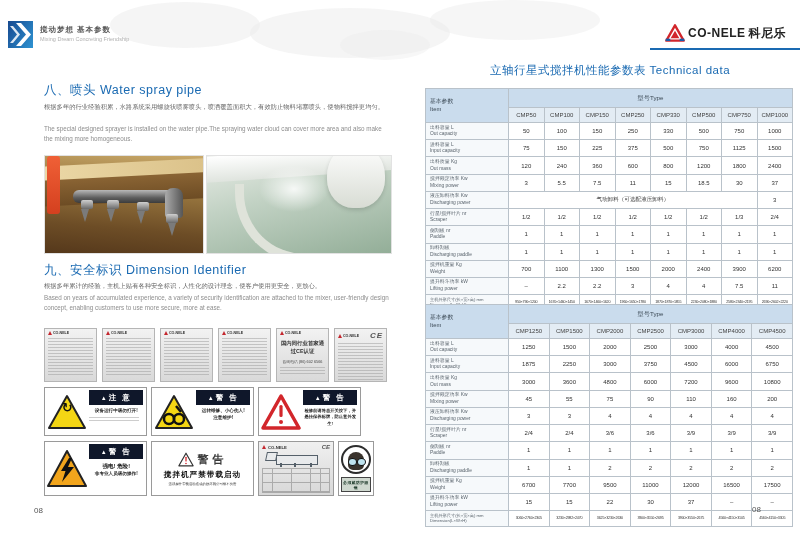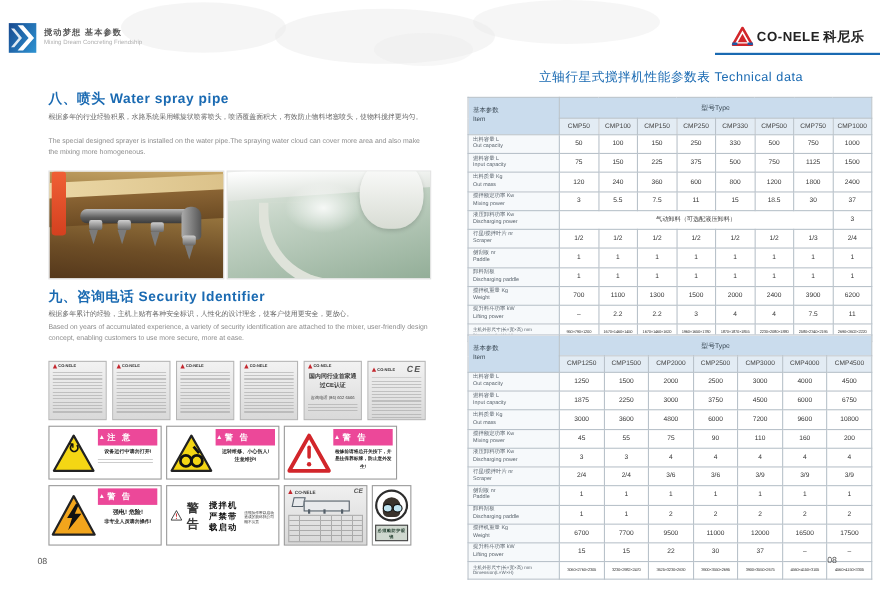--- a/index.html
+++ b/index.html
@@ -11,21 +11,21 @@
   .map-blob{position:absolute;background:#ececec;border-radius:50%;}
   .logo-block{position:absolute;left:8px;top:21px;width:25px;height:27px;
       background:linear-gradient(120deg,#17498f,#2e93d2);}
   .slogan-zh{position:absolute;left:40px;top:25px;font-size:7.5px;font-weight:bold;color:#5a5a5a;letter-spacing:1px;}
   .slogan-en{position:absolute;left:40px;top:36px;font-size:5.5px;color:#b0b0b0;}
   .brand{position:absolute;right:14px;top:24px;display:flex;align-items:center;gap:3px;}
   .brand-text{font-size:12px;font-weight:bold;color:#222;letter-spacing:.5px;}
   .brand-line{position:absolute;right:0;top:48px;width:150px;height:2px;background:#1a6ab2;}
 
   
-  .sec-title{position:absolute;left:44px;font-size:12.5px;font-weight:bold;color:#1a6ab2;letter-spacing:.5px;}
+  .sec-title{position:absolute;left:44px;font-size:12.5px;font-weight:normal;color:#1a6ab2;letter-spacing:.5px;}
   .body-text{position:absolute;left:44px;width:346px;font-size:6.3px;line-height:1.65;}
   .body-zh{color:#666;}
   .body-en{color:#8d8d8d;}
   .photo{position:absolute;top:155px;height:97px;overflow:hidden;border:1px solid #e2e2e2;}
 
   
   .p1{background:linear-gradient(185deg,#c9a96a 0%,#9a7840 34%,#6d4d26 72%,#55381b 100%);}
   .p1 .plank{position:absolute;left:-10px;top:6px;width:190px;height:16px;background:linear-gradient(90deg,#ecd9a8,#d9bf86);transform:rotate(-3deg);}
   .p1 .beam{position:absolute;left:-10px;top:20px;width:190px;height:26px;background:linear-gradient(180deg,#8a6434,#6d4c24);transform:rotate(-3deg);}
   .p1 .pipe{position:absolute;left:28px;top:34px;width:104px;height:13px;border-radius:6px;background:linear-gradient(180deg,#b9b9b9,#5d5d5d 60%,#3c3c3c);}
@@ -49,30 +49,30 @@
   .tlines{background:repeating-linear-gradient(180deg,#9b9b9b 0,#9b9b9b 1px,transparent 1px,transparent 3px);opacity:.5;}
   .plate .tlines{height:38px;margin-top:3px;}
   .ce-big{font-size:8px;font-weight:bold;color:#555;font-style:italic;letter-spacing:1px;}
   .plate-ce-text{font-size:5.4px;font-weight:bold;color:#333;text-align:center;line-height:1.5;margin-top:4px;}
   .plate-phone{font-size:3.8px;color:#444;text-align:center;margin-top:4px;}
 
   
   .sticker{position:absolute;background:#fff;border:1px solid #9a9a9a;box-sizing:border-box;display:flex;}
   .tri-zone{width:44%;display:flex;align-items:center;justify-content:center;}
   .s-right{flex:1;display:flex;flex-direction:column;padding:2px 3px 2px 0;}
-  .redband{background:#ec4899;color:#fff;font-weight:bold;font-size:7.5px;letter-spacing:2px;
-           display:flex;align-items:center;gap:2px;height:15px;}
+  .redband{background:#0f172a;color:#fff;font-weight:bold;font-size:7.5px;letter-spacing:2px;
+           display:flex;align-items:center;justify-content:center;gap:2px;height:15px;}
   .redband .bang{font-size:6px;letter-spacing:0;}
   .s-text{font-size:4.6px;font-weight:bold;color:#222;text-align:center;line-height:1.5;margin-top:3px;}
   .s-sub{height:4px;margin:2px 4px 0 0;}
   .tri-svg{display:block;}
   .tri-glyph{position:absolute;font-weight:bold;}
 
   
-  .noload{flex-direction:row;align-items:center;justify-content:center;padding:3px;}
+  .noload{flex-direction:column;align-items:center;justify-content:center;padding:3px;}
   .noload-top{display:flex;align-items:center;gap:4px;}
   .noload-title{font-size:11px;font-weight:bold;color:#3a3a3a;letter-spacing:4px;}
   .noload-main{font-size:7.6px;font-weight:bold;color:#111;margin-top:3px;letter-spacing:1px;font-family:"Liberation Serif","DejaVu Serif",serif;}
   .noload-sub{font-size:3.4px;color:#333;margin-top:2px;}
 
   
   .nameplate{background:linear-gradient(180deg,#f0f0f0,#d8d8d8);flex-direction:column;padding:2px 3px;}
   .np-head{display:flex;align-items:center;gap:2px;font-size:4.2px;font-weight:bold;color:#333;}
   .np-ce{margin-left:auto;font-size:6px;font-weight:bold;font-style:italic;color:#555;}
   .np-machine{position:relative;height:16px;margin-top:2px;}
@@ -158,21 +158,21 @@
     <div class="nozzle" style="left:123px;top:67px"></div>
   </div>
 
   <div class="photo p2" style="left:206px;width:184px">
     <div class="rim"></div>
       <div class="cyl"></div>
     <div class="pipearc"></div>
       <div class="mist"></div>
   </div>
 
-  <div class="sec-title" style="top:262px">九、咨询电话 Security Identifier</div>
+  <div class="sec-title" style="top:262px">九、安全标识 Dimension Identifier</div>
   <div class="body-text body-zh" style="top:281px">根据多年累计的经验，主机上贴有各种安全标识，人性化的设计理念，使客户使用更安全，更放心。</div>
   <div class="body-text body-en" style="top:293px">Based on years of accumulated experience, a variety of security identification are attached to the mixer, user-friendly design concept, enabling customers to use more secure, more at ease.</div>
 
   <div class="plate" style="left:44px">
     <div class="plate-head">
         <span class="mini-tri"></span>
         <span>CO-NELE</span>
       </div>
     <div class="tlines"></div>
   </div>

